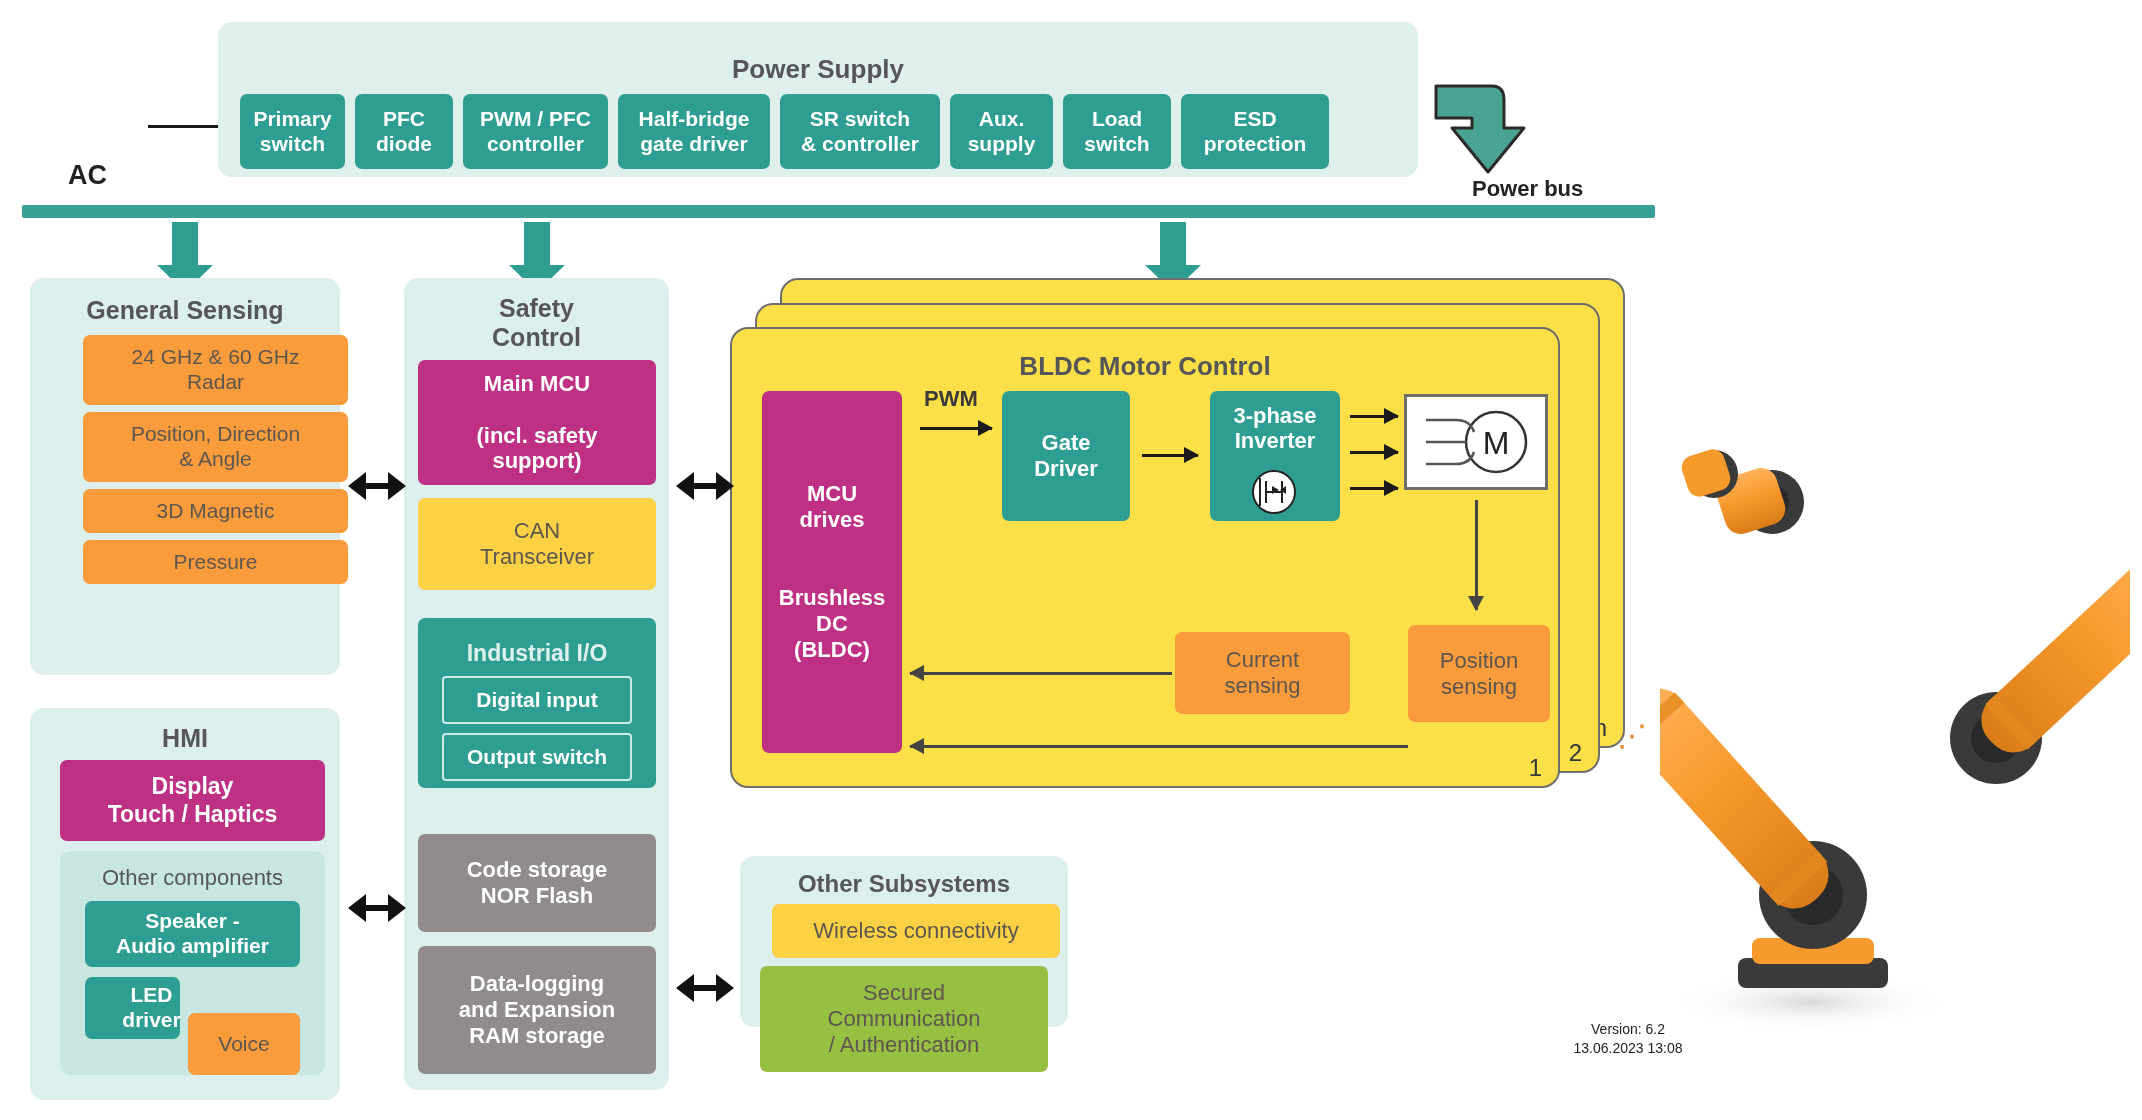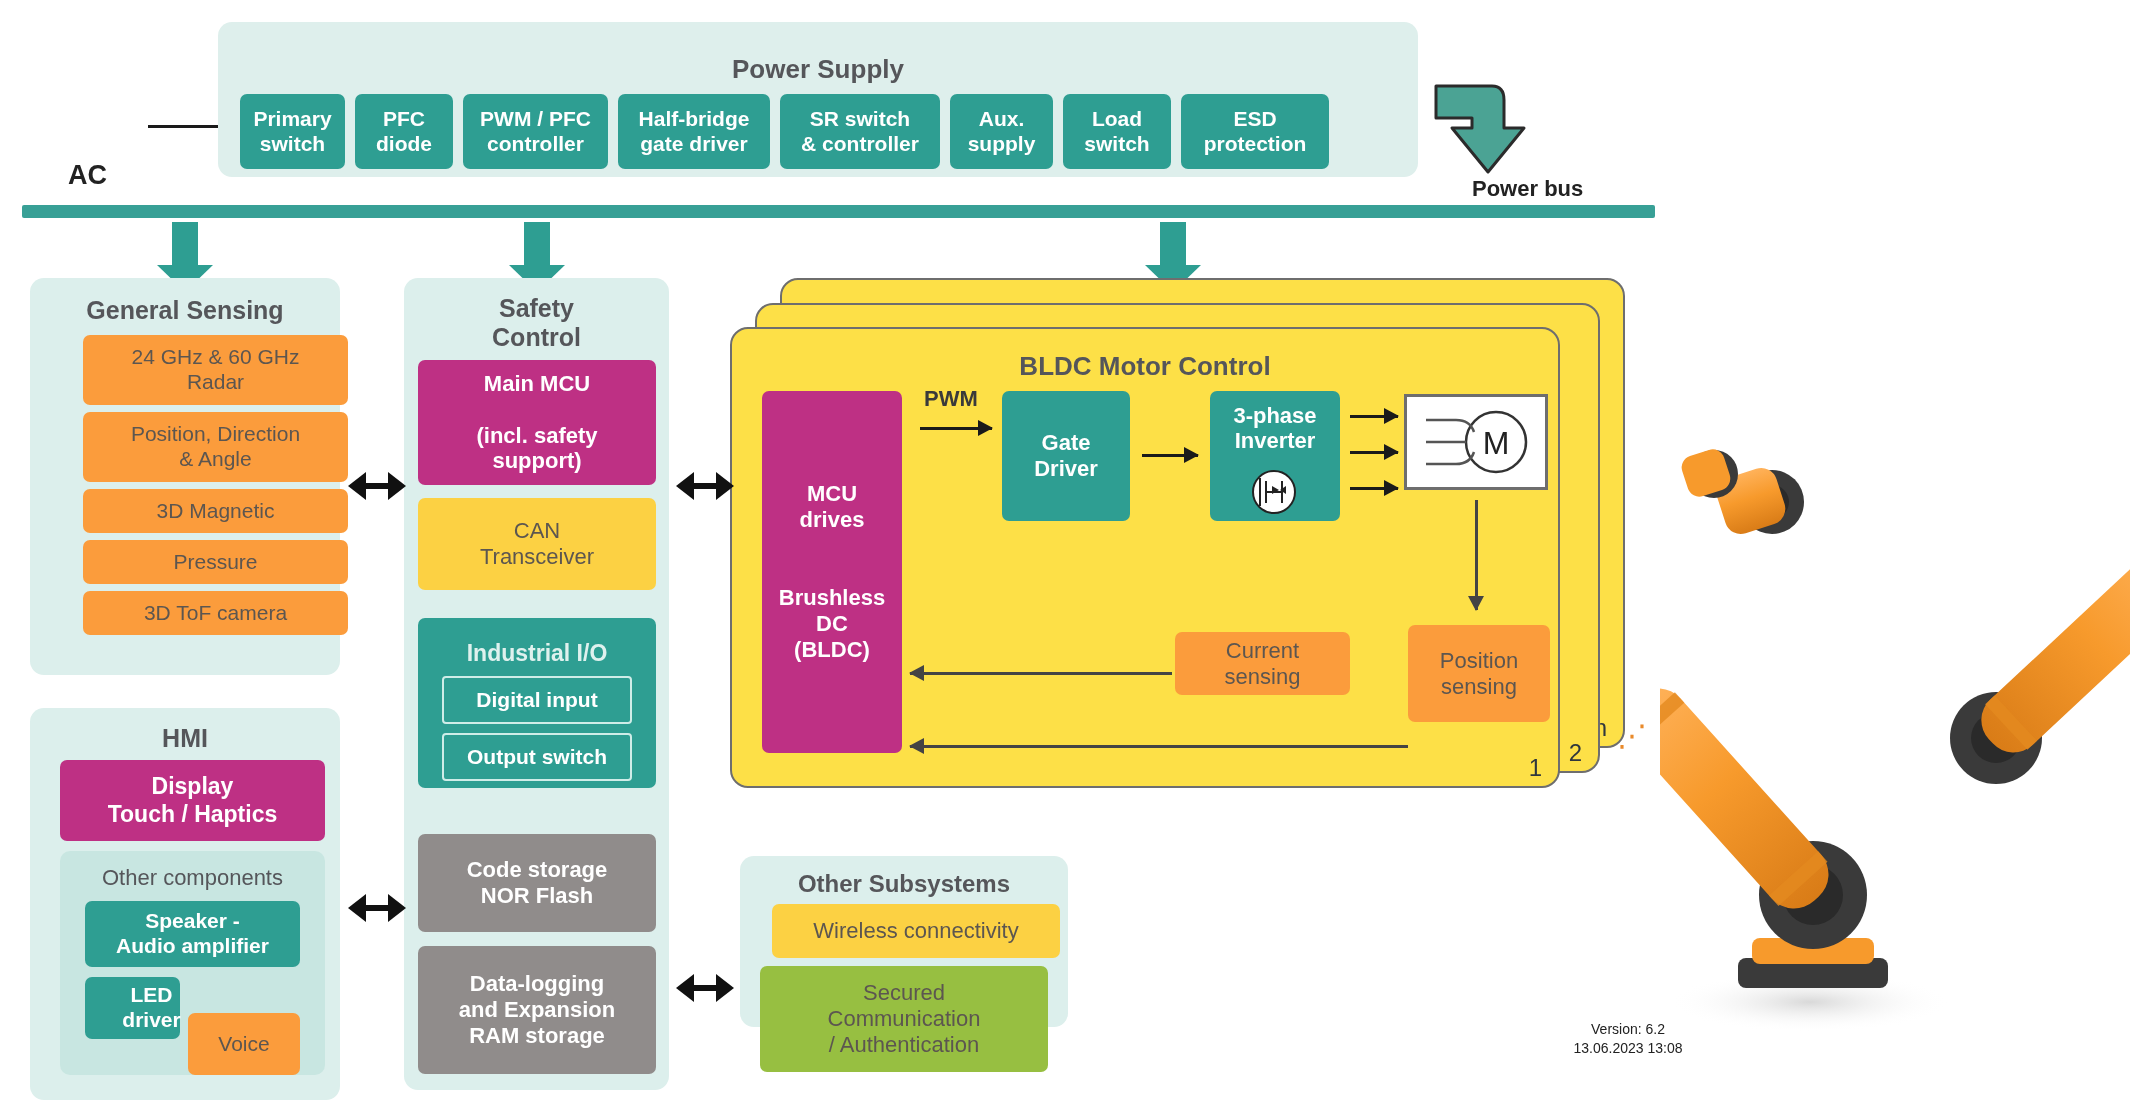--- a/index.html
+++ b/index.html
@@ -174,23 +174,20 @@
     </div>
     <div class="box orange gs-box" style="top:134px;height:70px;">
       <span><span>Position, Direction</span><br>
       <span>&amp; Angle</span></span>
     </div>
     <div class="box orange gs-box" style="top:211px;height:44px;">
       <span>3D Magnetic</span>
     </div>
     <div class="box orange gs-box" style="top:262px;height:44px;">
       <span>Pressure</span>
-    </div>
-    <div class="box orange gs-box" style="top:313px;height:44px;">
-      <span>3D ToF camera</span>
     </div>
   </div>
 
   <div class="panel" id="hmi-panel">
     <div class="panel-title" id="hmi-title">HMI</div>
 
     <div class="box magenta" style="left:30px;top:52px;width:265px;height:81px;font-size:23px;">
       <span><span>Display</span><br>
       <span>Touch / Haptics</span></span>
     </div>
@@ -310,21 +307,21 @@
     </svg>
   </div>
 
   <div class="flow-arrow-down" style="left:1475px;top:500px;height:110px;"></div>
 
   <div class="box orange" style="left:1408px;top:625px;width:142px;height:97px;font-size:22px;">
     <span><span>Position</span><br>
     <span>sensing</span></span>
   </div>
 
-  <div class="box orange" style="left:1175px;top:632px;width:175px;height:63px;font-size:22px;">
+  <div class="box orange" style="left:1175px;top:632px;width:175px;height:82px;font-size:22px;">
     <span><span>Current</span><br>
     <span>sensing</span></span>
   </div>
 
   <div class="flow-arrow-left" style="left:910px;top:672px;width:262px;"></div>
   <div class="flow-arrow-left" style="left:910px;top:745px;width:498px;"></div>
 
   <div style="position:absolute;left:1617px;top:718px;font-size:30px;color:#E98A2B;letter-spacing:2px;">⋰</div>
 
   <div class="panel" id="other-sub-panel">

